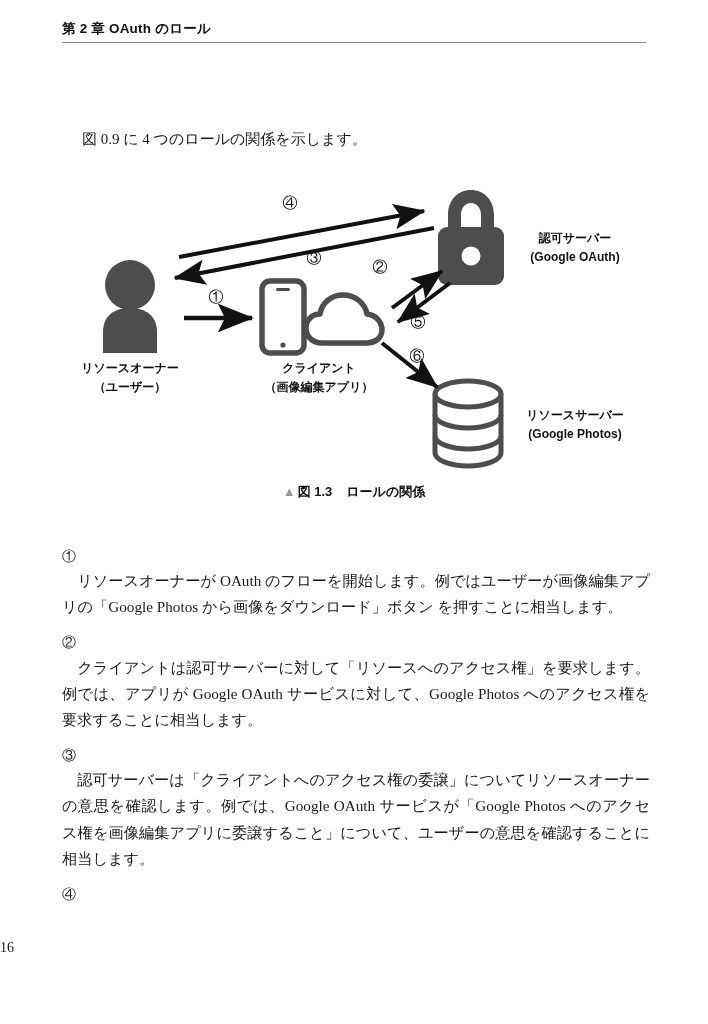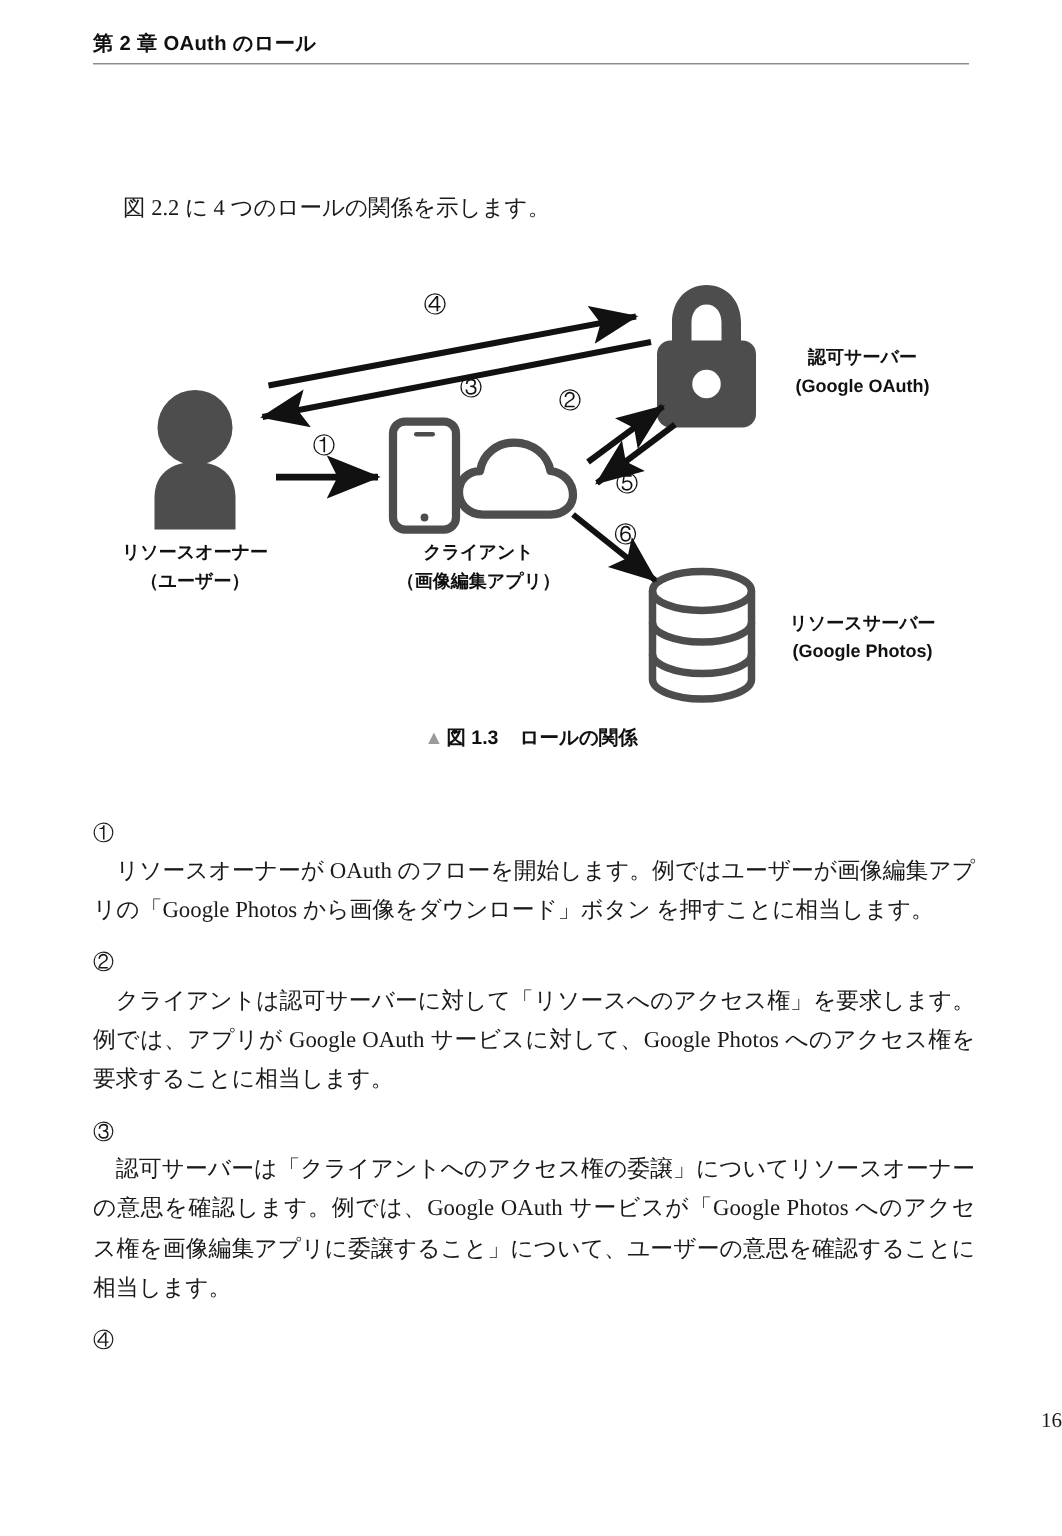--- a/index.html
+++ b/index.html
@@ -113,21 +113,21 @@
     text-indent: 1em;
     letter-spacing: 0;
   }
 
   
   .folio {
     position: absolute;
     left: 0;
     top: 940px;
     width: 708px;
-    text-align: right;
+    text-align: left;
     font-size: 14px;
     color: #1a1a1a;
   }
 
   
   .dlabel {
     font-family: "Liberation Sans", "DejaVu Sans", sans-serif;
     font-weight: bold;
     font-size: 12px;
     fill: #111;
@@ -142,21 +142,21 @@
 <body>
 
 <div class="page">
 
   <div class="runhead">
     <div class="runhead-text">第 2 章 OAuth のロール</div>
     <div class="runhead-rule"></div>
   </div>
 
 
-  <div class="lead-para">図 2.2 に 4 つのロールの関係を示します。</div>
+  <div class="lead-para">図 0.9 に 4 つのロールの関係を示します。</div>
 
   <div class="figure">
     <svg width="584" height="300" viewBox="0 0 584 300" xmlns="http://www.w3.org/2000/svg">
       <defs>
         <marker id="ah" markerWidth="9" markerHeight="9" refX="7.6" refY="3.2" orient="auto">
           <path d="M0,0 L8,3.2 L0,6.4 L1.6,3.2 Z" fill="#111"></path>
         </marker>
       </defs>
 
       <g>

